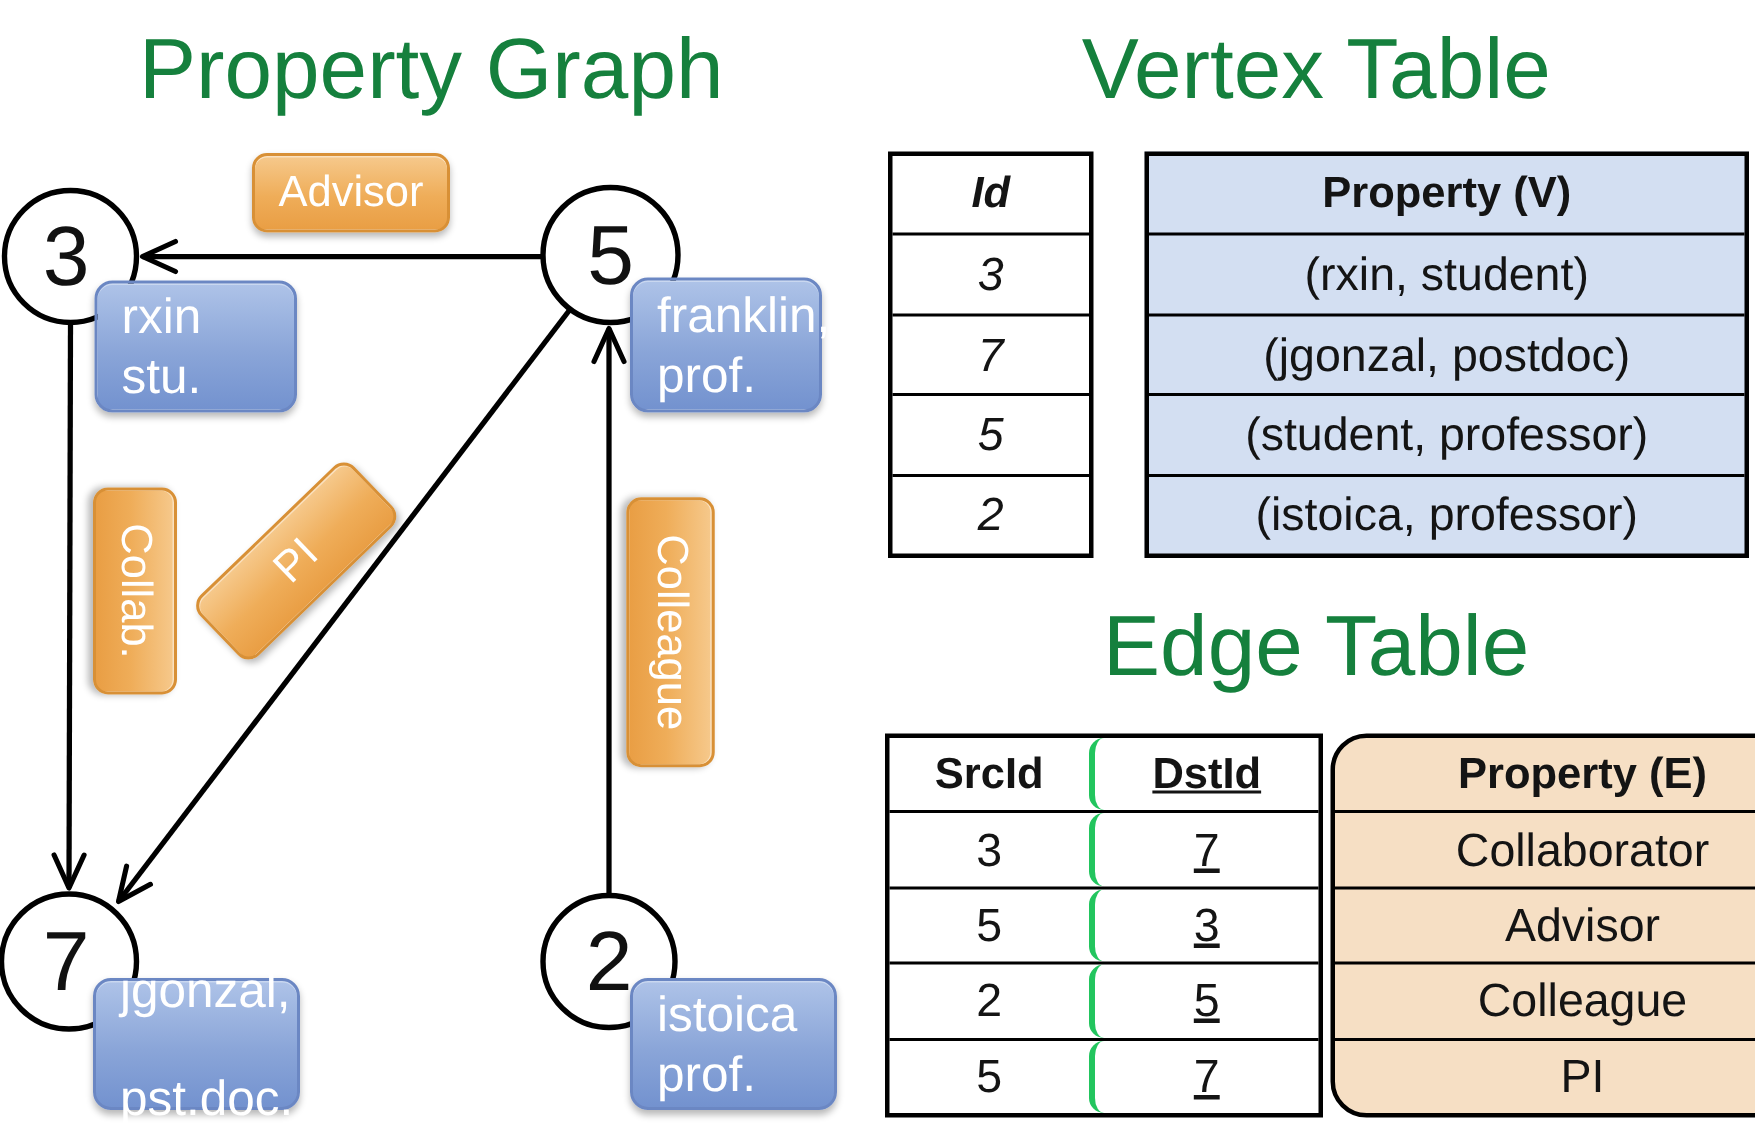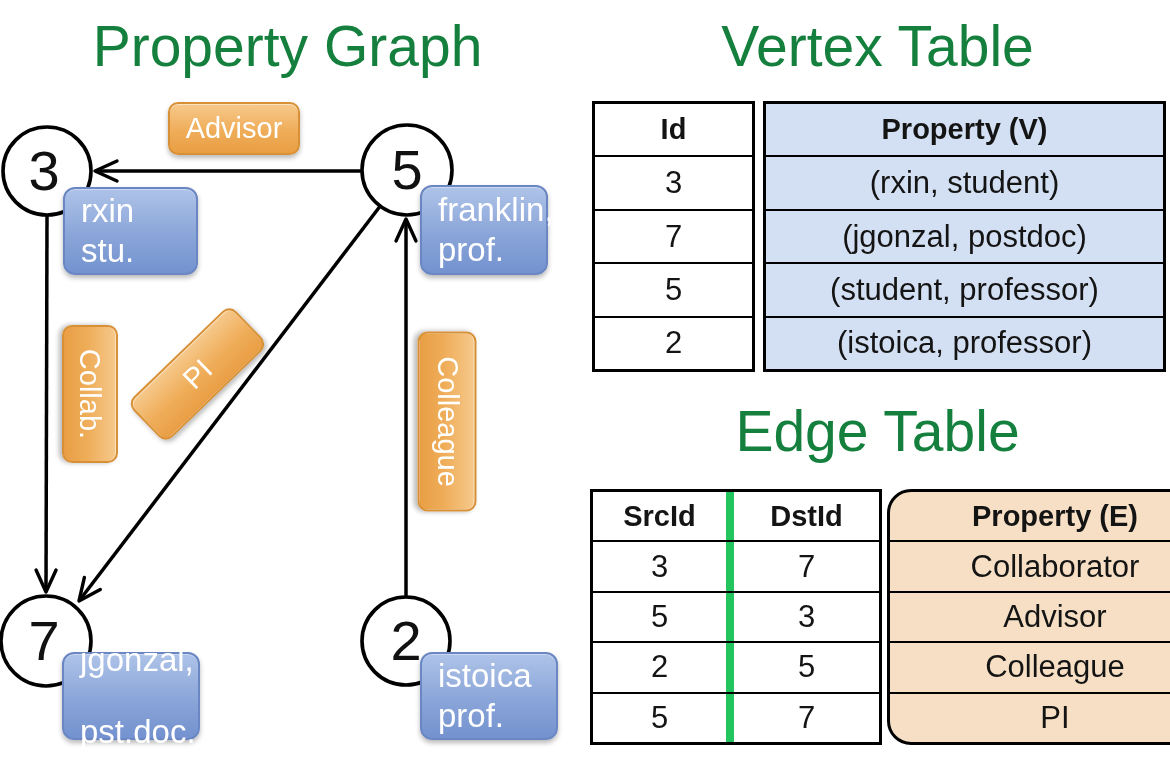--- a/index.html
+++ b/index.html
@@ -41,24 +41,24 @@
   .tbl .row {
     box-sizing:border-box; border-top:2px solid #000;
     display:flex; align-items:center; justify-content:center;
     font-size:31px; color:#141414; flex:1 1 0;
   }
   .tbl .row:first-child { border-top:none; }
   .tbl .hdr { font-weight:bold; font-size:29px; }
   .row2 { padding:0 !important; }
   .row2 .cell {
     box-sizing:border-box; height:100%;
-    display:flex; align-items:center; justify-content:center;
+    display:flex; align-items:center; justify-content:center;border-radius:10px;
   }
   .row2 .cell.src { width:133px; }
-  .row2 .cell.dst { flex:1 1 0; border-left:8px solid #22c55e; }
+  .row2 .cell.dst { flex:1 1 0; border-left:4px solid #22c55e;text-decoration:underline; }
   .bg-vertex { background:#d3dff2; }
   .bg-edge   { background:#f6dfc4; }
   svg text { font-family:"Liberation Sans", sans-serif; }
 </style>
 </head>
 <body>
 
 <div id="stage">
 
   <div class="title" style="left:0; top:18px; width:575px;">Property Graph</div>
@@ -102,21 +102,21 @@
   </div>
   <div class="vlabel" style="left:62px; top:652px; width:138px; height:88px;gap:32px;">
     <span>jgonzal,</span>
     <span>pst.doc.</span>
   </div>
   <div class="vlabel" style="left:420px; top:652px; width:138px; height:88px;">
     <span>istoica</span>
     <span>prof.</span>
   </div>
 
-  <div class="tbl" style="left:592px; top:101px; width:163px; height:271px;">
+  <div class="tbl" style="left:592px; top:101px; width:137px; height:271px;font-style:italic;">
     <div class="row hdr">Id</div>
     <div class="row">3</div>
     <div class="row">7</div>
     <div class="row">5</div>
     <div class="row">2</div>
   </div>
 
   <div class="tbl bg-vertex" style="left:763px; top:101px; width:403px; height:271px;">
     <div class="row hdr">Property (V)</div>
     <div class="row">(rxin, student)</div>

